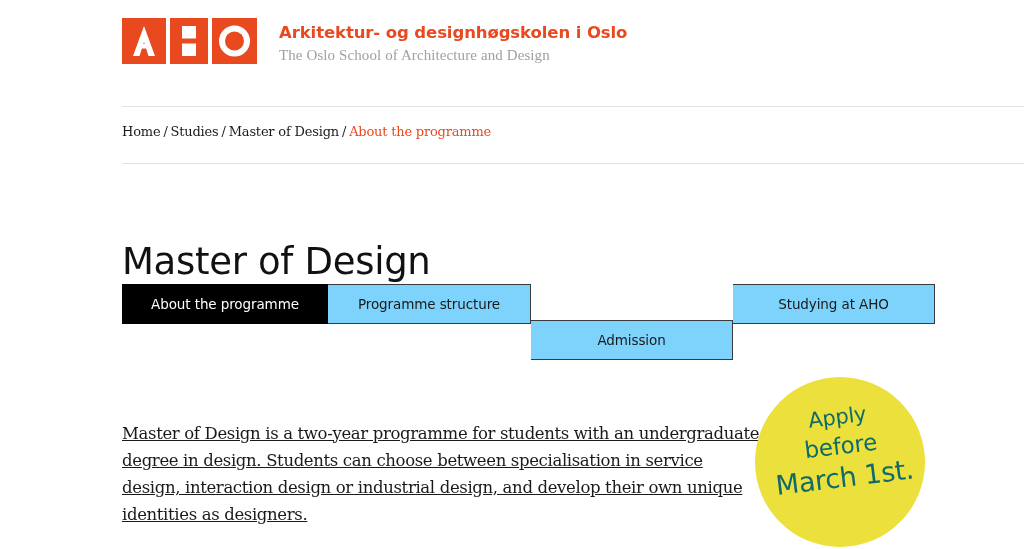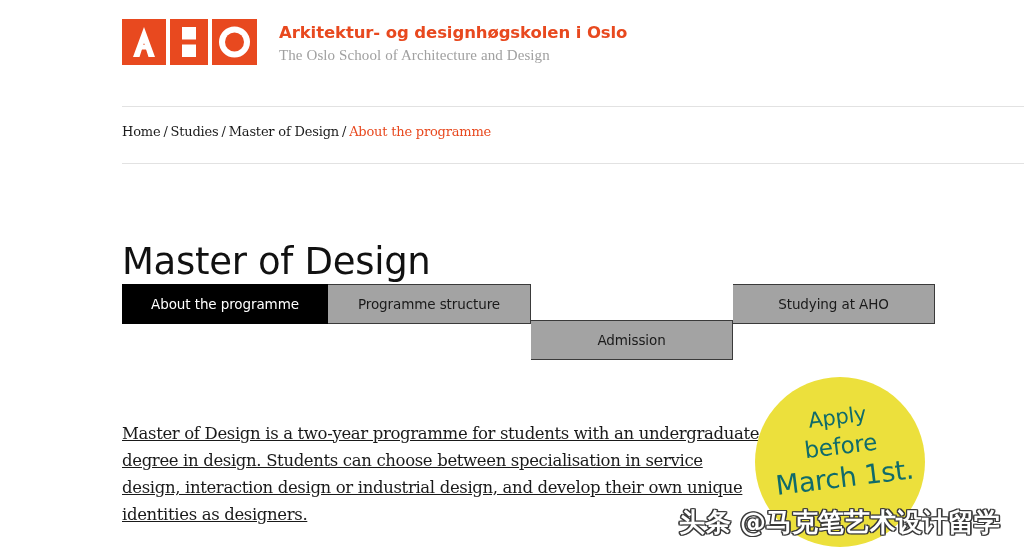--- a/index.html
+++ b/index.html
@@ -22,21 +22,21 @@
     background: #ffffff;
     overflow: hidden;
   }
 
   
   .header {
     position: absolute;
     left: 122px;
     top: 16px;
     display: flex;
-    align-items: flex-end;
+    align-items: center;
   }
 
   .logo-mark {
     position: relative;
     width: 135px;
     height: 46px;
     flex: 0 0 auto;
   }
 
   .logo-mark svg {
@@ -128,21 +128,21 @@
   .tab {
     height: 40px;
     box-sizing: border-box;
     display: flex;
     align-items: center;
     justify-content: center;
     font-family: "DejaVu Sans", sans-serif;
     font-size: 13.5px;
     font-weight: 400;
     color: #1a1a1a;
-    background: #a3a3a3;
+    background: #7dd3fc;
     border: 1px solid #3a3a3a;
     border-left-width: 0;
     letter-spacing: -0.1px;
     white-space: nowrap;
     cursor: pointer;
   }
   .tab:first-child {
     border-left-width: 1px;
   }
   .tab.active {
@@ -279,15 +279,14 @@
   <p class="body-copy">Master of Design is a two-year programme for students with an undergraduate degree in design. Students can choose between specialisation in service design, interaction design or industrial design, and develop their own unique identities as designers.</p>
 
   <div class="apply-badge">
     <div class="apply-badge-text">
       <div class="badge-l1">Apply</div>
       <div class="badge-l2">before</div>
       <div class="badge-l3">March 1st.</div>
     </div>
   </div>
 
-  <div class="watermark">头条 @马克笔艺术设计留学</div>
 
 </div>
 
 </body></html>

